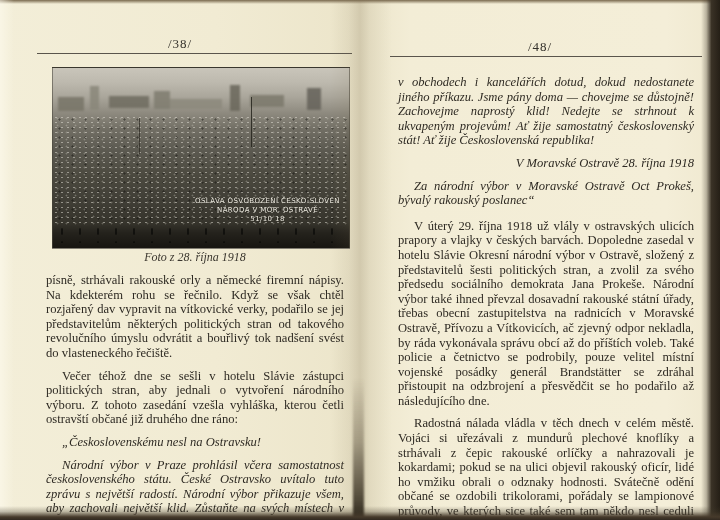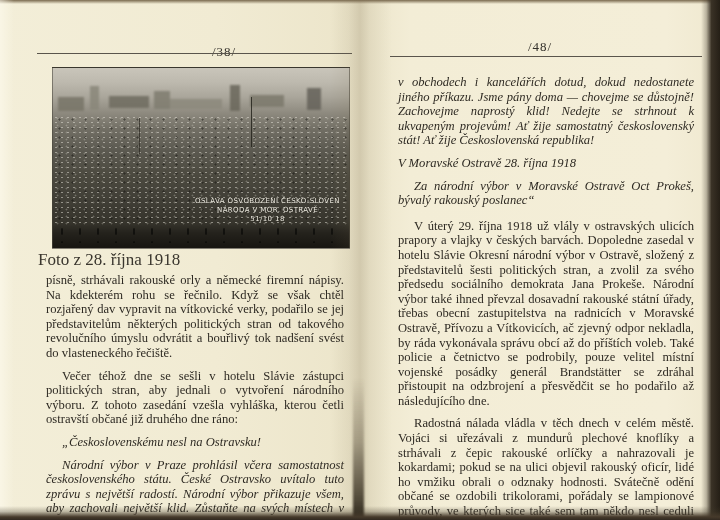--- a/index.html
+++ b/index.html
@@ -39,31 +39,31 @@
   #photo .foreground{position:absolute;left:0;bottom:0;width:100%;height:14%;
     background:linear-gradient(180deg,rgba(28,26,20,0) 0%,rgba(26,24,19,.55) 40%,rgba(20,18,14,.85) 100%);}
   #photo .foreground::after{content:'';position:absolute;left:0;bottom:20%;width:100%;height:70%;opacity:.75;
     background-image:radial-gradient(ellipse 2px 5px at 50% 50%,rgba(8,8,6,.9) 60%,transparent 75%);
     background-size:18px 13px;}
   #photo .pole-a{position:absolute;left:67%;top:16%;width:1px;height:28%;background:rgba(38,36,29,.85);}
   #photo .pole-b{position:absolute;left:29%;top:28%;width:1px;height:20%;background:rgba(38,36,29,.7);}
   #photo .inscription{position:absolute;right:9px;bottom:24px;text-align:center;color:#efece1;
     font:7px/9px "DejaVu Sans",sans-serif;letter-spacing:.4px;text-shadow:0 0 1px rgba(0,0,0,.5);}
 
-  #photo-caption{position:absolute;left:38px;top:250px;width:314px;text-align:left;
-    font-size:17px;color:#3a362e;}
+  #photo-caption{position:absolute;left:38px;top:250px;width:314px;text-align:center;
+    font-style:italic;font-size:12px;color:#3a362e;}
 
   
   .textblock{position:absolute;font-size:12.6px;line-height:14.6px;text-align:justify;color:#2e2a23;}
   #text-left{left:38px;top:265px;width:314px;}
   #text-right{left:390px;top:67px;width:312px;}
   .textblock p{margin:8px;}
   .ind{text-indent:16px;}
   .it{font-style:italic;}
-  .dateline{text-align:left;padding-right:0;}
+  .dateline{text-align:right;padding-right:0;}
   .gap-before{margin-top:11px !important;}
 
   
   .fx{position:absolute;pointer-events:none;}
   #edge-top{left:0;top:0;width:720px;height:4px;background:linear-gradient(180deg,#7a6a4f,rgba(122,106,79,0));}
   #edge-left{left:0;top:0;width:14px;height:520px;background:linear-gradient(90deg,rgba(255,252,240,.55),rgba(255,252,240,0));}
   #edge-right{left:701px;top:0;width:19px;height:520px;
     background:linear-gradient(90deg,rgba(56,48,36,0) 0%,rgba(56,48,36,.3) 28%,#3a3226 55%,#251f16 100%);}
   #edge-bottom{left:0;top:506px;width:720px;height:14px;
     background:linear-gradient(180deg,rgba(64,56,40,0) 0%,rgba(64,56,40,.3) 40%,#463a2b 78%,#322920 100%);}
@@ -71,21 +71,21 @@
     background:linear-gradient(90deg,rgba(125,110,80,0) 0%,rgba(125,110,80,.1) 30%,rgba(125,110,80,.23) 48%,rgba(125,110,80,.1) 64%,rgba(125,110,80,0) 100%);}
   #gutter-line{left:353px;top:378px;width:11px;height:142px;filter:blur(1px);
     background:linear-gradient(180deg,rgba(70,60,42,0) 0%,rgba(70,60,42,.35) 45%,rgba(50,42,28,.8) 85%,rgba(33,27,17,.95) 100%);}
 </style>
 </head>
 <body>
 
 <div id="spread">
 
   <div class="page" id="page-left">
-    <div class="pagenum" style="top:44px;padding-left:44px;">/38/</div>
+    <div class="pagenum" style="top:36px;">/38/</div>
     <div class="rule" style="left:37px;top:53px;width:315px;"></div>
 
     <div id="photo">
       <div class="skyline"></div>
       <div class="crowdtex"></div>
       <div class="pole-a"></div>
       <div class="pole-b"></div>
       <div class="foreground"></div>
       <div class="inscription">
         <div>OSLAVA OSVOBOZENÍ ČESKO-SLOVEN</div>

